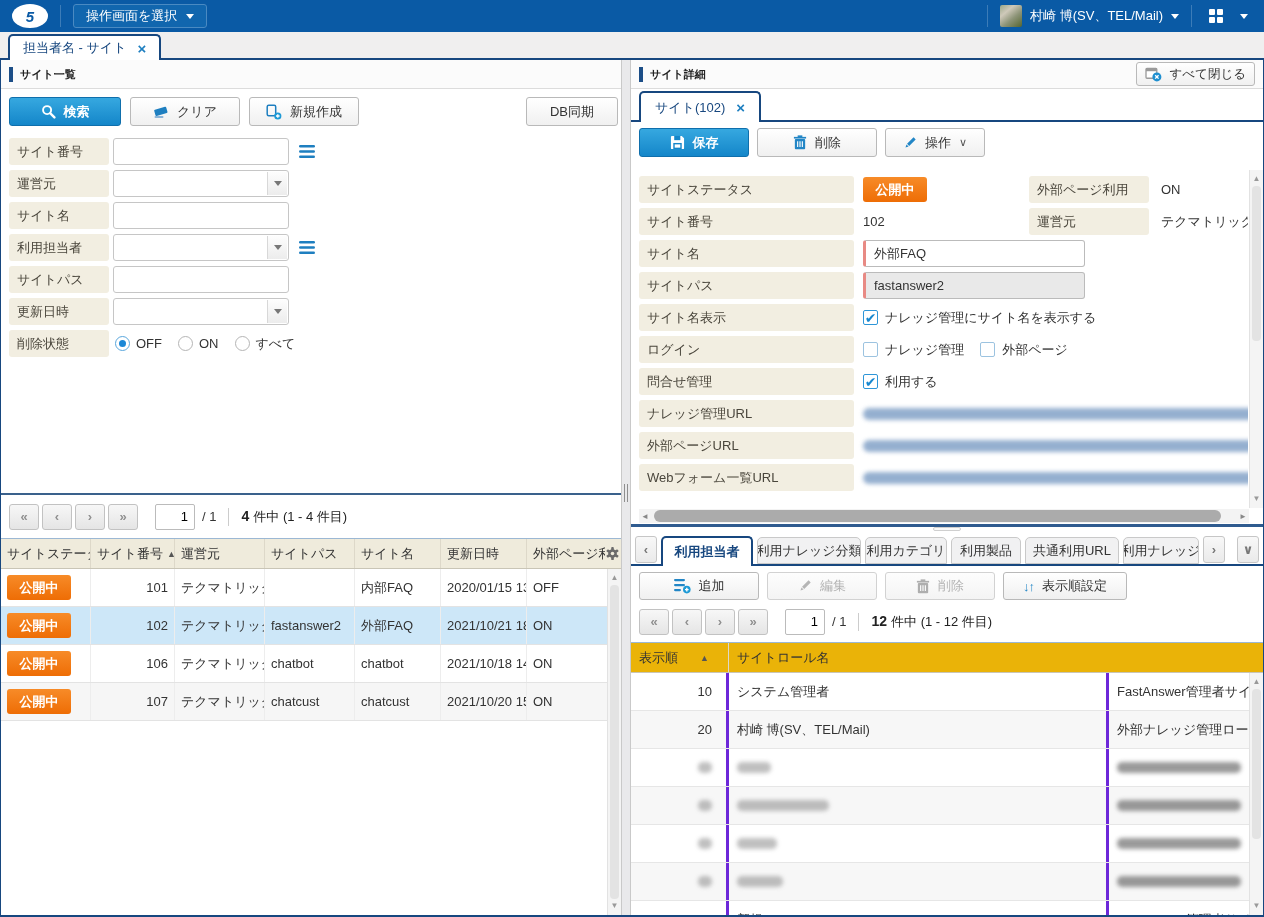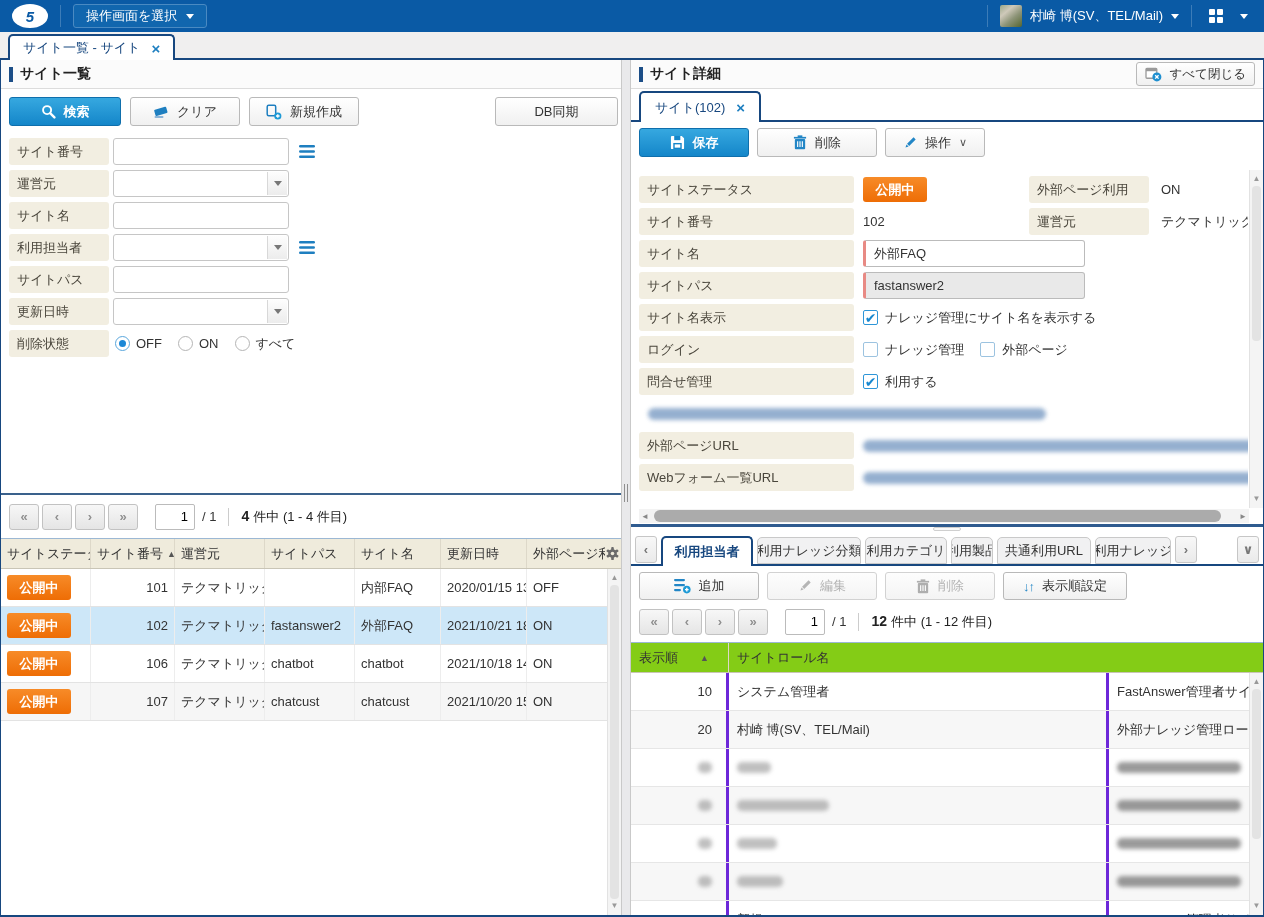--- a/index.html
+++ b/index.html
@@ -37,32 +37,32 @@
          border-left:1px solid #17477f;border-right:1px solid #17477f;border-bottom:2px solid #17477f}
 .panel{position:relative;background:#fff;height:855px}
 .panel.left{width:620px;flex:none}
 .vsplitter{width:10px;flex:none;background:#e9e9eb;border-left:1px solid #c9c9c9;border-right:1px solid #c9c9c9;position:relative}
 .vsplitter .grip{position:absolute;top:424px;left:2px;width:4px;height:18px;border-left:1px solid #8f8f8f;border-right:1px solid #8f8f8f}
 .panel.right{flex:1}
 
 
 .p-header{height:29px;background:#fbfbfb;border-bottom:1px solid #dcdcdc;display:flex;align-items:center;padding:0 8px}
 .p-accent{width:4px;height:15px;background:#1c4e87;margin-right:7px;flex:none}
-.p-title{font-weight:bold;font-size:14px;color:#222}
+.p-title{font-weight:bold;font-size:11px;color:#222}
 
 
 .btn{height:29px;border:1px solid #b9b9b9;border-radius:3px;background:linear-gradient(#ffffff,#f0f0f0);
      display:inline-flex;align-items:center;justify-content:center;gap:8px;font-size:13px;color:#333;padding:0 8px}
 .btn.primary{background:linear-gradient(#36a8e0,#1486c9);border-color:#0f6fac;color:#fff;font-weight:bold}
 .btn.disabled{color:#b3b3b3;border-color:#d2d2d2;background:linear-gradient(#fdfdfd,#f4f4f4)}
 .btn.small{height:24px;font-size:12.5px}
 
 
 .l-toolbar{position:absolute;top:37px;left:8px;right:3px;display:flex;gap:9px;align-items:center}
-.w112{width:112px}.w110{width:110px}.w108{width:123px;margin-left:auto}
+.w112{width:112px}.w110{width:110px}.w108{width:92px;margin-left:auto}
 .l-form{position:absolute;top:78px;left:8px}
 .frow{display:flex;align-items:center;height:27px;margin-bottom:5px}
 .flabel{width:100px;height:27px;background:#f2eee1;border-radius:3px;display:flex;align-items:center;
         padding-left:8px;color:#4a463c;flex:none}
 .fctl{margin-left:4px;display:flex;align-items:center}
 .txt{width:176px;height:27px;border:1px solid #c6c6c6;border-radius:3px;padding:0 6px;font:inherit;color:#333;background:#fff}
 .selectbox{width:176px;height:27px;border:1px solid #c6c6c6;border-radius:3px;background:#fff;position:relative}
 .ddbtn{position:absolute;right:1px;top:1px;bottom:1px;width:20px;background:linear-gradient(#fdfdfd,#ececec);
        border-left:1px solid #d8d8d8;display:flex;align-items:center;justify-content:center}
 .tri{width:0;height:0;border-left:4px solid transparent;border-right:4px solid transparent;border-top:5px solid #777}
@@ -155,31 +155,31 @@
 
 .sub-tabs{position:absolute;top:474px;left:0;right:0;height:32px;border-bottom:2px solid #17477f;
           display:flex;align-items:flex-end;padding-left:4px}
 .tnav{width:22px;height:27px;margin:0 4px 1px 0;border:1px solid #c6c6c6;border-radius:3px;
       background:linear-gradient(#f8f8f8,#eaeaea);color:#777;display:flex;align-items:center;justify-content:center;
       font-size:13px;font-weight:bold;flex:none}
 .stab{height:27px;margin-right:4px;background:#f1f1f2;border:1px solid #c9c9c9;border-radius:5px 5px 0 0;
       display:flex;align-items:center;justify-content:center;color:#333;white-space:nowrap;overflow:hidden;flex:none}
 .stab.active{background:#fff;border:2px solid #17477f;border-bottom:none;height:30px;position:relative;top:2px;
              z-index:2;color:#17477f;font-weight:bold}
-.st0{width:92px}.st1{width:104px}.st2{width:82px}.st3{width:42px}.st4{width:94px}.st5{width:76px}
+.st0{width:92px}.st1{width:104px}.st2{width:82px}.st3{width:70px}.st4{width:94px}.st5{width:76px}
 .tnav.more{margin-left:auto;margin-right:4px}
 
 .sub-toolbar{position:absolute;top:512px;left:8px;display:flex;gap:8px}
 .bw120{width:120px;height:28px}.bw110{width:110px;height:28px}.bw124{width:124px;height:28px}
 .updown{color:#2286c6;font-weight:bold;letter-spacing:-1px}
 .sub-pager{position:absolute;top:548px;left:8px}
 
 
 .sub-table{position:absolute;top:582px;left:0;right:0;bottom:0;border-top:1px solid #9cb8d4}
-.shead{height:30px;background:#84cc16;border-bottom:1px solid #c9c5b6;display:flex;padding-right:8px}
+.shead{height:30px;background:#eab308;border-bottom:1px solid #c9c5b6;display:flex;padding-right:8px}
 .sh{display:flex;align-items:center;padding:0 8px;border-right:1px solid #ddd8c9;color:#333;overflow:hidden;white-space:nowrap}
 .s0{width:98px;flex:none}.s1{width:380px;flex:none}.s2{flex:1}
 .sbody{position:absolute;top:30px;left:0;right:14px;bottom:0;overflow:hidden;background:#fff}
 .srow{height:38px;display:flex;border-bottom:1px solid #e6e6e6;background:#fff}
 .srow.alt{background:#f7f7f7}
 .scell{padding:0 8px;display:flex;align-items:center;overflow:hidden;white-space:nowrap}
 .scell.b{border-right:3px solid #6d28d9}
 .scell.num{justify-content:flex-end;padding-right:14px}
 .s-scroll{top:30px;bottom:0}
 .bbar{display:inline-block;height:11px;border-radius:5px;background:#8c8c8c;filter:blur(2px);opacity:.55}
@@ -216,21 +216,21 @@
         </g>
       </svg>
   </button>
   <button class="top-iconbtn" data-interactable="true">
     <span class="caret" data-interactable="false"></span>
   </button>
 </header>
 
 <div class="tabrow" data-interactable="false">
   <div class="main-tab" data-interactable="true">
-    <span data-interactable="false">サイト一覧 - サイト</span>
+    <span data-interactable="false">担当者名 - サイト</span>
     <span class="tab-x" data-interactable="true">×</span>
   </div>
 </div>
 
 <div class="content" data-interactable="false">
 
   <section class="panel left" data-interactable="false">
     <div class="p-header" data-interactable="false">
       <span class="p-accent" data-interactable="false"></span>
       <span class="p-title" data-interactable="false">サイト一覧</span>
@@ -580,20 +580,21 @@
       <div class="drow">
         <span class="dlabel" data-interactable="false">問合せ管理</span>
         <span class="dctl">
             <span class="cbl" data-interactable="true">
               <span class="cb on" data-interactable="false"></span>
               <span data-interactable="false">利用する</span>
             </span>
           </span>
       </div>
       <div class="drow">
+        <span class="dlabel" data-interactable="false">ナレッジ管理URL</span>
         <span class="dctl">
             <span class="blur-link u1" data-interactable="true"></span>
           </span>
       </div>
       <div class="drow">
         <span class="dlabel" data-interactable="false">外部ページURL</span>
         <span class="dctl">
             <span class="blur-link u2" data-interactable="true"></span>
           </span>
       </div>

